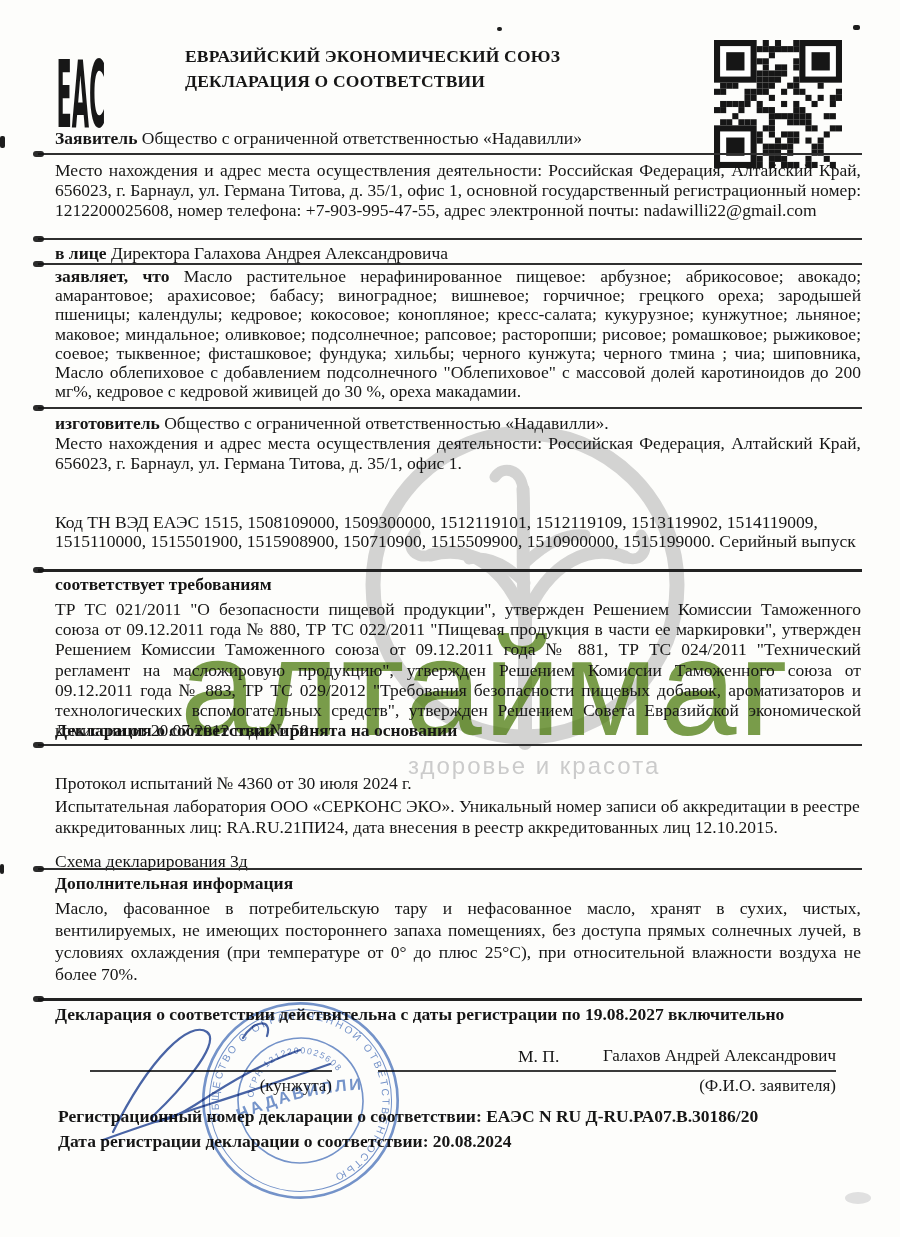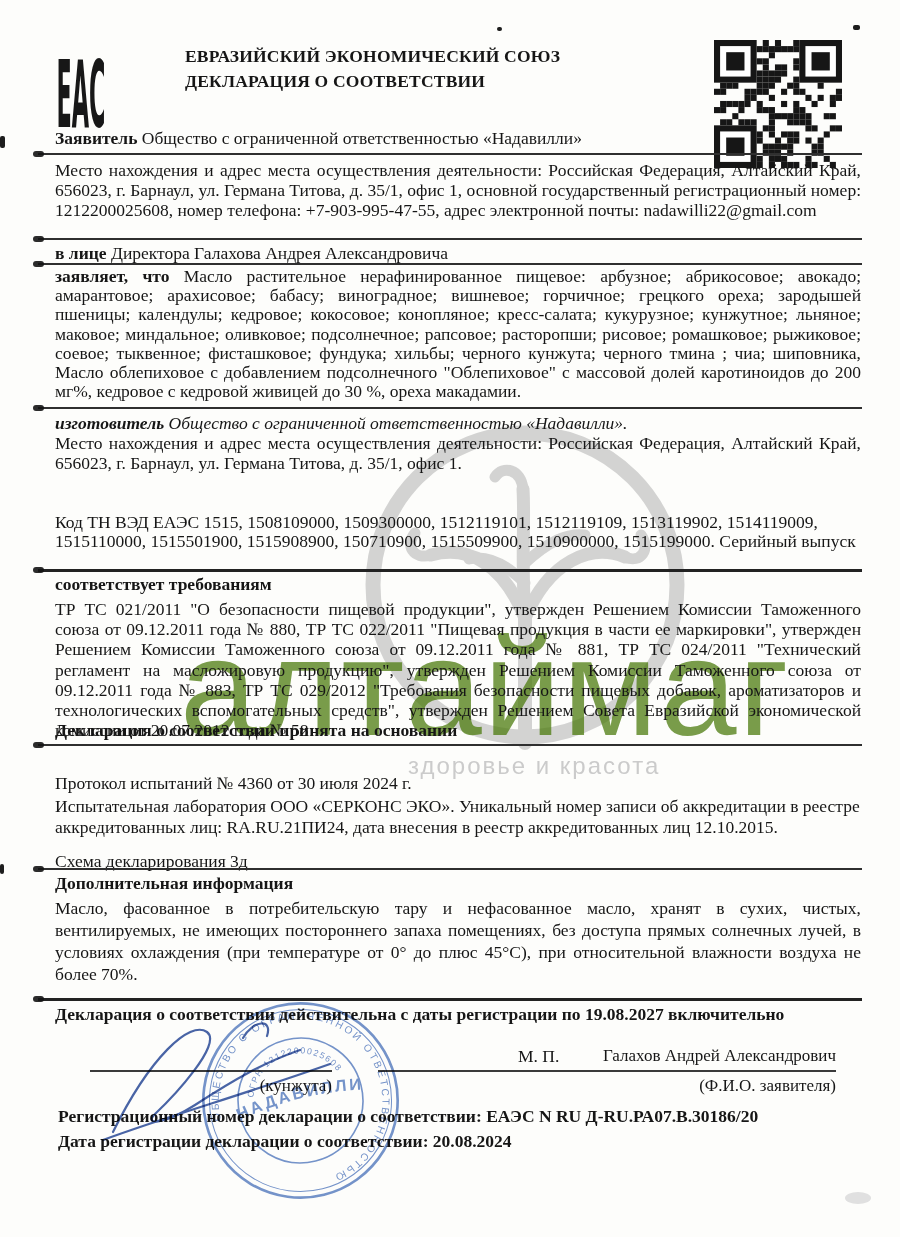--- a/index.html
+++ b/index.html
@@ -228,40 +228,40 @@
     <span>Директора Галахова Андрея Александровича</span>
   </div>
   <div class="abs rule" style="top:263px;"></div>
 
   <div class="abs para just txt" style="top:267px;line-height:19.2px;">
     <span class="b">заявляет, что</span>
     <span>Масло растительное нерафинированное пищевое: арбузное; абрикосовое; авокадо; амарантовое; арахисовое; бабасу; виноградное; вишневое;  горчичное; грецкого ореха; зародышей пшеницы; календулы; кедровое; кокосовое; конопляное; кресс-салата; кукурузное; кунжутное; льняное; маковое; миндальное; оливковое; подсолнечное; рапсовое; расторопши; рисовое; ромашковое; рыжиковое; соевое; тыквенное; фисташковое; фундука; хильбы; черного кунжута; черного тмина ; чиа; шиповника, Масло облепиховое с добавлением подсолнечного "Облепиховое" с массовой долей каротиноидов до 200 мг%,  кедровое с кедровой живицей до 30 %,  ореха макадамии.</span>
   </div>
   <div class="abs rule" style="top:407px;"></div>
 
-  <div class="abs para txt" style="top:413px;font-style:italic;">
+  <div class="abs para txt" style="top:413px;">
     <span class="b">изготовитель</span>
     <span>Общество с ограниченной ответственностью «Надавилли».</span>
   </div>
   <div class="abs para just txt" style="top:433px;line-height:20px;">Место нахождения и адрес места осуществления деятельности: Российская Федерация, Алтайский Край, 656023, г. Барнаул, ул. Германа Титова, д. 35/1, офис 1.</div>
   <div class="abs para txt" style="top:513px;line-height:19px;">Код ТН ВЭД ЕАЭС 1515, 1508109000, 1509300000, 1512119101, 1512119109, 1513119902, 1514119009, 1515110000, 1515501900, 1515908900, 150710900, 1515509900, 1510900000, 1515199000. Серийный выпуск</div>
   <div class="abs rule thick" style="top:569px;"></div>
 
   <div class="abs heading txt" style="top:574px;">соответствует требованиям</div>
   <div class="abs para just txt" style="top:599px;line-height:20.2px;">ТР ТС 021/2011 "О безопасности пищевой продукции", утвержден Решением Комиссии Таможенного союза от 09.12.2011 года № 880, ТР ТС 022/2011 "Пищевая продукция в части ее маркировки", утвержден Решением Комиссии Таможенного союза от 09.12.2011 года № 881, ТР ТС 024/2011 "Технический регламент на масложировую продукцию", утвержден Решением Комиссии Таможенного союза от 09.12.2011 года № 883, ТР ТС 029/2012 "Требования безопасности пищевых добавок,  ароматизаторов и технологических вспомогательных средств", утвержден Решением Совета Евразийской экономической комиссии от 20.07.2012 года № 58</div>
   <div class="abs rule" style="top:744px;"></div>
 
   <div class="abs heading txt" style="top:720px;">Декларация о соответствии принята на основании</div>
   <div class="abs para txt" style="top:773px;">Протокол испытаний № 4360 от 30 июля 2024 г.</div>
   <div class="abs para txt" style="top:796px;line-height:20.5px;">Испытательная лаборатория ООО «СЕРКОНС ЭКО». Уникальный номер записи об аккредитации в реестре аккредитованных лиц: RA.RU.21ПИ24, дата внесения в реестр аккредитованных лиц 12.10.2015.</div>
   <div class="abs para txt" style="top:851px;">Схема декларирования 3д</div>
   <div class="abs rule" style="top:868px;"></div>
 
   <div class="abs heading txt" style="top:873px;">Дополнительная информация</div>
-  <div class="abs para just txt" style="top:897px;line-height:22px;">Масло, фасованное в потребительскую тару и нефасованное масло, хранят в сухих, чистых, вентилируемых, не имеющих постороннего запаха помещениях, без доступа прямых солнечных лучей, в условиях охлаждения (при температуре от 0° до плюс 45°С), при относительной влажности воздуха не более 70%.</div>
+  <div class="abs para just txt" style="top:897px;line-height:22px;">Масло, фасованное в потребительскую тару и нефасованное масло, хранят в сухих, чистых, вентилируемых, не имеющих постороннего запаха помещениях, без доступа прямых солнечных лучей, в условиях охлаждения (при температуре от 0° до плюс 25°С), при относительной влажности воздуха не более 70%.</div>
   <div class="abs rule thick" style="top:998px;"></div>
 
   <div class="abs heading txt" style="top:1004px;">Декларация о соответствии действительна с даты регистрации по 19.08.2027 включительно</div>
 
   <div class="abs sigline" style="left:90px;top:1070px;width:242px;"></div>
   <div class="abs cap txt" style="left:90px;top:1076px;width:242px;">(кунжута)</div>
   <div class="abs txt" style="left:518px;top:1046px;font-size:17.5px;">М. П.</div>
   <div class="abs cap txt" style="left:378px;top:1046px;width:458px;">Галахов Андрей Александрович</div>
   <div class="abs sigline" style="left:378px;top:1070px;width:458px;"></div>
   <div class="abs cap txt" style="left:378px;top:1076px;width:458px;">(Ф.И.О. заявителя)</div>

